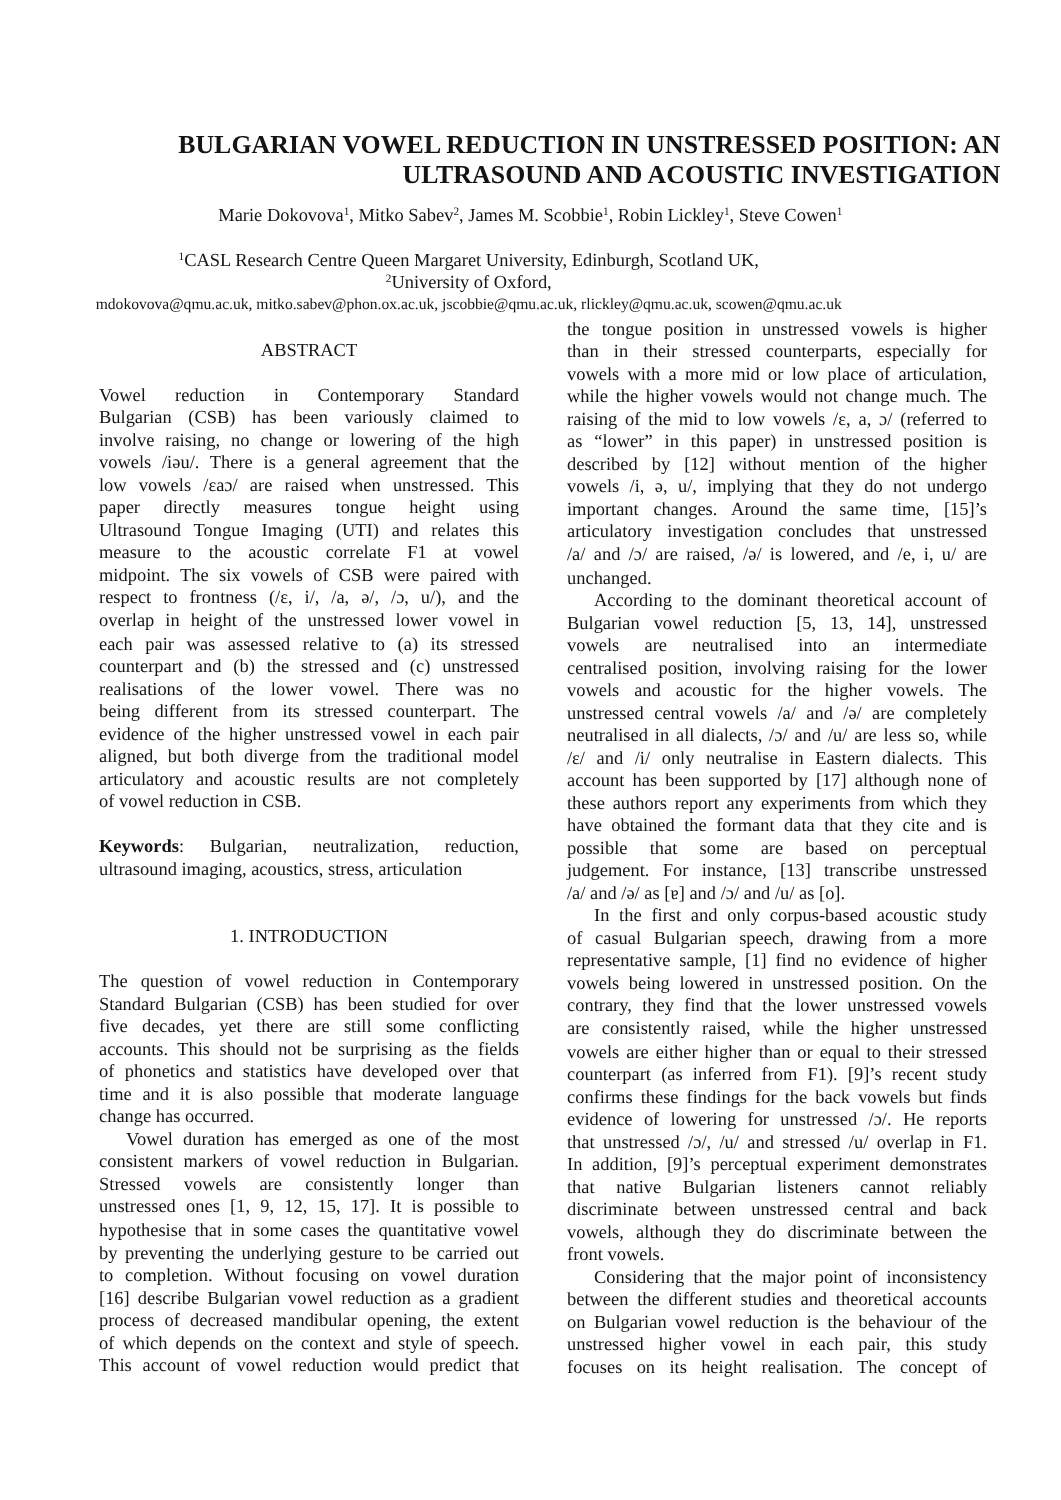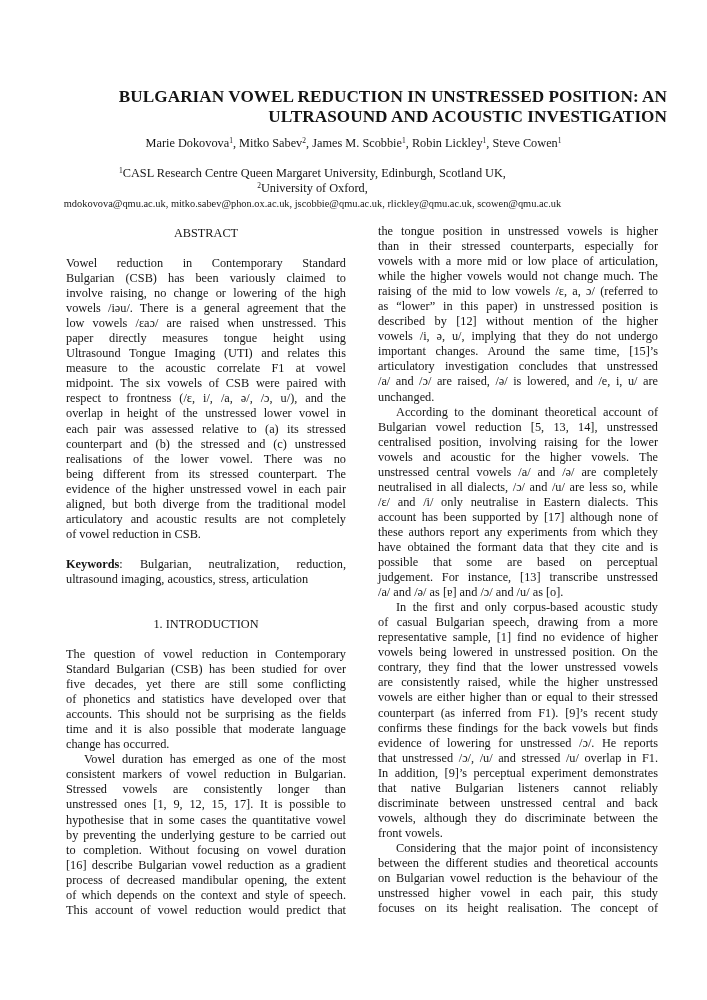--- a/index.html
+++ b/index.html
@@ -22,21 +22,21 @@
     position: absolute; left: 0; width: 601px; top: 166px;
     text-align: center; font-size: 12.3px; line-height: 15px; margin-left: 12px;
   }
   .affil div { white-space: nowrap; }
   .affil .emails { font-size: 10.4px; line-height: 15px; }
   sup { font-size: 7.5px; vertical-align: 4px; line-height: 0; }
   .col {
     position: absolute; width: 280px; font-size: 12.3px;
   }
   .col.left { left: 66px; }
-  .col.right { left: 378px; top: 224px; }
+  .col.right { left: 378px; top: 212px; }
   .line {
     height: 15.05px; line-height: 15px; white-space: nowrap;
     text-align: justify; text-align-last: justify; overflow: visible;
   }
   .line.last { text-align-last: left; }
   .line.indent { padding-left: 18px; }
   .heading {
     text-align: center; font-weight: normal; font-size: 12.3px; line-height: 15px;
     white-space: nowrap;
   }
@@ -87,22 +87,22 @@
   <div style="height:15px;"></div>
   <div class="line"><span class="kw-label">Keywords</span><span>: Bulgarian, neutralization, reduction,</span></div>
   <div class="line last">ultrasound imaging, acoustics, stress, articulation</div>
   <div style="height:30px;"></div>
   <div class="heading">1. INTRODUCTION</div>
   <div style="height:15px;"></div>
   <div id="intro-left">
       <div class="line">The question of vowel reduction in Contemporary</div>
       <div class="line">Standard Bulgarian (CSB) has been studied for over</div>
       <div class="line">five decades, yet there are still some conflicting</div>
+      <div class="line">accounts. This should not be surprising as the fields</div>
       <div class="line">of phonetics and statistics have developed over that</div>
-      <div class="line">accounts. This should not be surprising as the fields</div>
       <div class="line">time and it is also possible that moderate language</div>
       <div class="line last">change has occurred.</div>
       <div class="line indent">Vowel duration has emerged as one of the most</div>
       <div class="line">consistent markers of vowel reduction in Bulgarian.</div>
       <div class="line">Stressed vowels are consistently longer than</div>
       <div class="line">unstressed ones [1, 9, 12, 15, 17]. It is possible to</div>
       <div class="line">hypothesise that in some cases the quantitative vowel</div>
       <div class="line">by preventing the underlying gesture to be carried out</div>
       <div class="line">to completion. Without focusing on vowel duration</div>
       <div class="line">[16] describe Bulgarian vowel reduction as a gradient</div>
@@ -121,20 +121,21 @@
       <div class="line">raising of the mid to low vowels /ɛ, a, ɔ/ (referred to</div>
       <div class="line">as “lower” in this paper) in unstressed position is</div>
       <div class="line">described by [12] without mention of the higher</div>
       <div class="line">vowels /i, ə, u/, implying that they do not undergo</div>
       <div class="line">important changes. Around the same time, [15]’s</div>
       <div class="line">articulatory investigation concludes that unstressed</div>
       <div class="line">/a/ and /ɔ/ are raised, /ə/ is lowered, and /e, i, u/ are</div>
       <div class="line last">unchanged.</div>
       <div class="line indent">According to the dominant theoretical account of</div>
       <div class="line">Bulgarian vowel reduction [5, 13, 14], unstressed</div>
+      <div class="line">vowels are neutralised into an intermediate</div>
       <div class="line">centralised position, involving raising for the lower</div>
       <div class="line">vowels and acoustic for the higher vowels. The</div>
       <div class="line">unstressed central vowels /a/ and /ə/ are completely</div>
       <div class="line">neutralised in all dialects, /ɔ/ and /u/ are less so, while</div>
       <div class="line">/ɛ/ and /i/ only neutralise in Eastern dialects. This</div>
       <div class="line">account has been supported by [17] although none of</div>
       <div class="line">these authors report any experiments from which they</div>
       <div class="line">have obtained the formant data that they cite and is</div>
       <div class="line">possible that some are based on perceptual</div>
       <div class="line">judgement. For instance, [13] transcribe unstressed</div>

